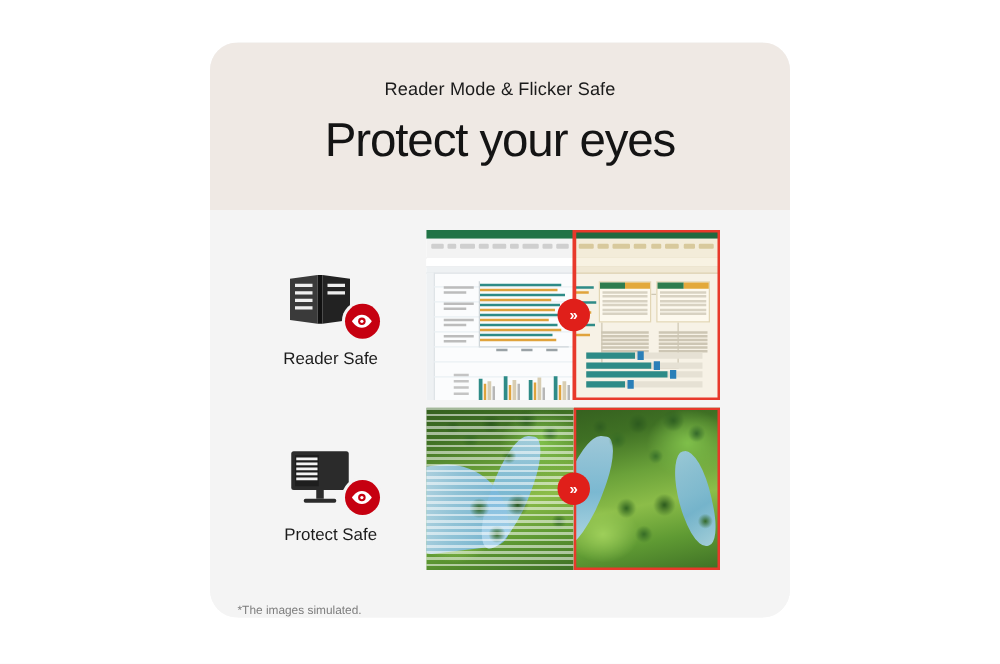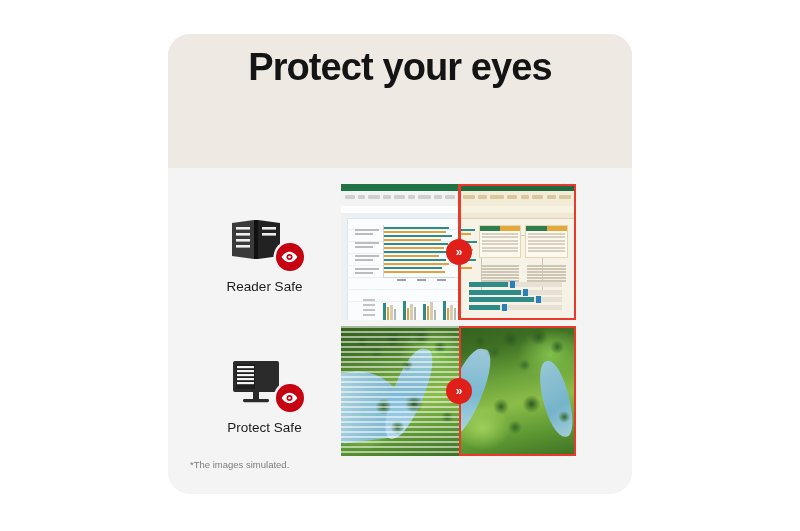--- a/index.html
+++ b/index.html
@@ -42,21 +42,21 @@
     padding-top: 30px;
     font-size: 14.5px;
     font-weight: 400;
     color: #1a1a1a;
     letter-spacing: 0.1px;
   }
   .headline {
     margin: 0;
     padding-top: 12px;
     font-size: 38px;
-    font-weight: 700;
+    font-weight: 400;
     color: #141414;
     letter-spacing: -0.9px;
   }
 
   
   .card-body {
     position: absolute;
     left: 0;
     top: 134px;
     width: 100%;
@@ -321,31 +321,32 @@
       rgba(255,255,255,0.55) 2px,
       rgba(255,255,255,0.0) 2px,
       rgba(255,255,255,0.0) 5px
     );
   }
 
   
   .footnote {
     position: absolute;
     left: 22px;
-    bottom: 24px;
+    bottom: 0;
     font-size: 9.5px;
     color: #7d7d7d;
   }
 </style>
 </head>
 <body>
 
 <div id="feature-card">
 
   <div class="card-header">
+    <p class="eyebrow">Reader Mode &amp; Flicker Safe</p>
     <h1 class="headline">Protect your eyes</h1>
   </div>
 
   <div class="card-body">
 
     <div class="feature-row" id="row-reader">
 
       <div class="feature-label-col">
         <div class="feature-icon">
           <div class="book-wrap">

